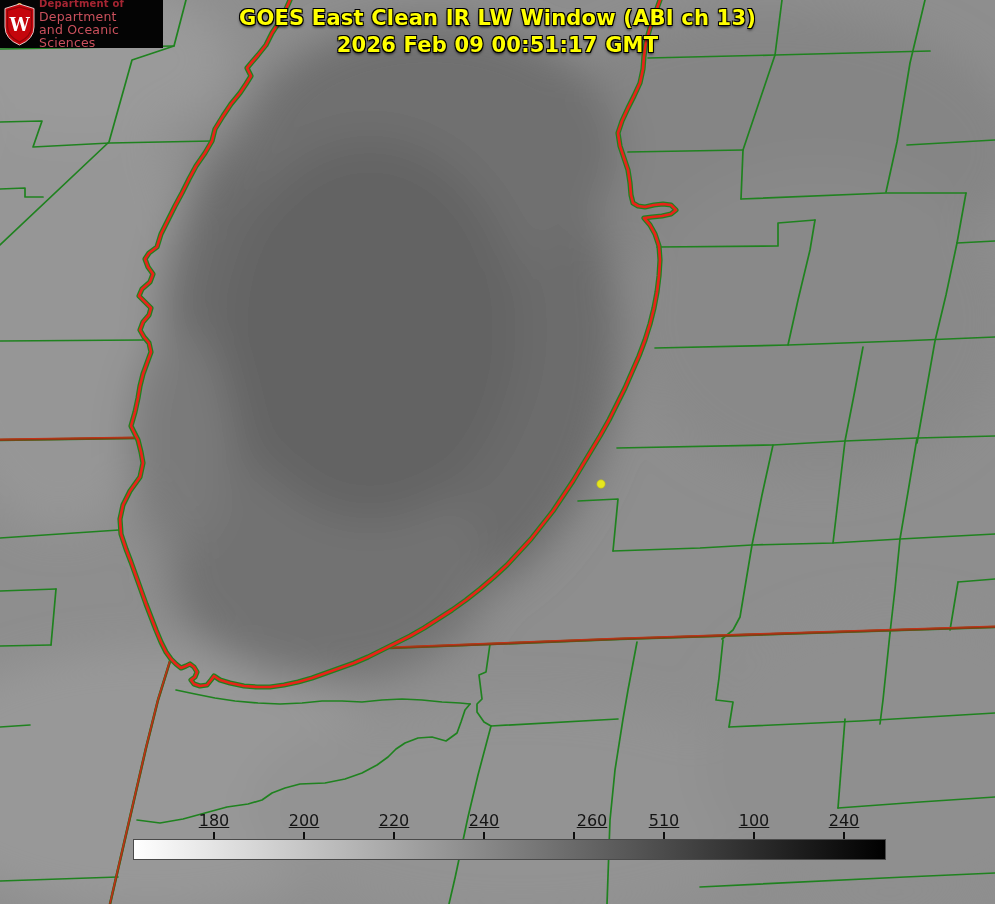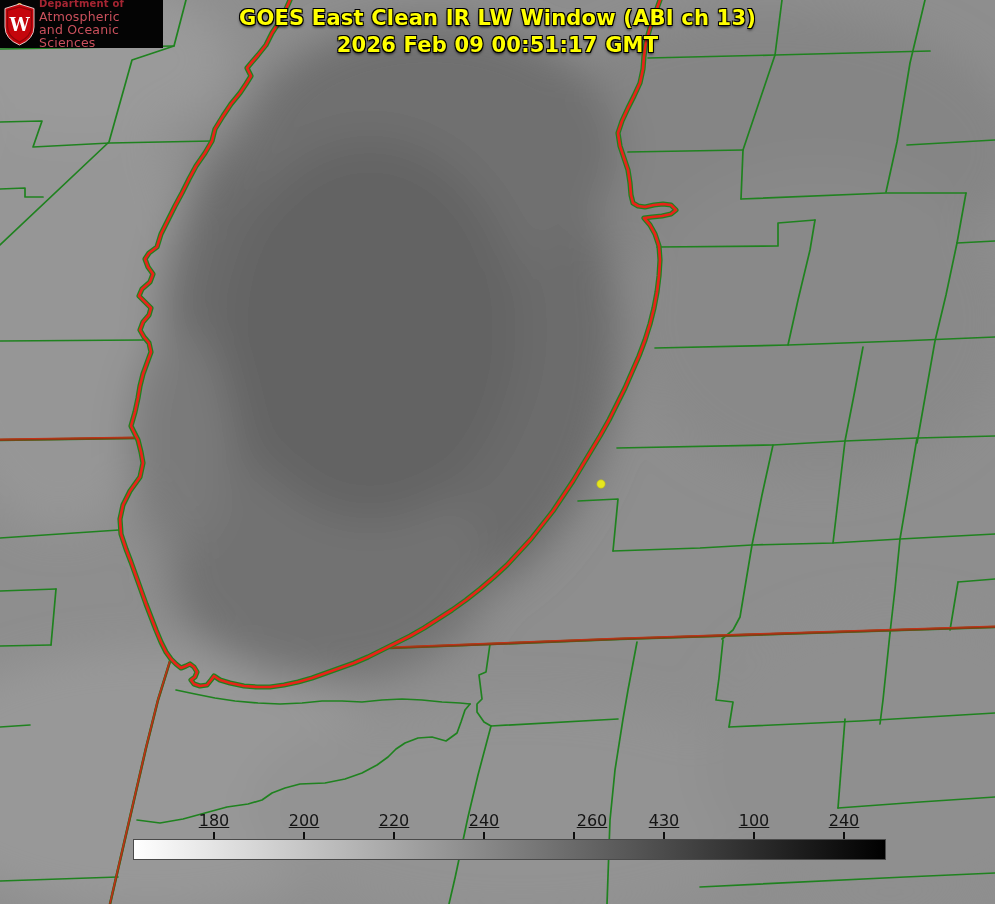--- a/index.html
+++ b/index.html
@@ -125,38 +125,38 @@
 
   <div class="logo">
     <svg class="crest" width="33" height="44" viewBox="0 0 33 44">
       <circle cx="16.5" cy="3.5" r="2.6" fill="#edb81f"></circle>
       <path d="M16.5,2 L31,6.5 L31,25 Q31,37 16.5,43 Q2,37 2,25 L2,6.5 Z" fill="#c5050c" stroke="#e5c9c9" stroke-width="1"></path>
       <path d="M16.5,5 L28.5,8.5 L28.5,24 Q28.5,34.5 16.5,40 Q4.5,34.5 4.5,24 L4.5,8.5 Z" fill="none" stroke="#8f0408" stroke-width="1.2"></path>
       <text x="16.5" y="29" text-anchor="middle" font-family="DejaVu Serif, serif" font-size="18" font-weight="bold" fill="#ffffff">W</text>
     </svg>
     <div class="logo-text">
       <div class="dept">Department of</div>
-      <div class="l1">Atmospheric</div>
+      <div class="l1">Department</div>
       <div class="l2">and Oceanic Sciences</div>
     </div>
   </div>
 
   <div class="title">
     <div>GOES East Clean IR LW Window (ABI ch 13)</div>
     <div>2026 Feb 09 00:51:17 GMT</div>
   </div>
 
   <div class="colorbar">
     <div class="cb-labels" id="cb-labels">
         <span style="left: 81px;">180</span>
         <span style="left: 171px; text-align: center;">200</span>
         <span style="left: 261px;">220</span>
         <span style="left: 351px;">240</span>
         <span style="left: 459px; text-align: center;">260</span>
-        <span style="left: 531px;">430</span>
+        <span style="left: 531px;">510</span>
         <span style="left: 621px;">100</span>
         <span style="left: 711px;">240</span>
       </div>
     <div class="cb-ticks" id="cb-ticks">
         <i style="left: 80px;"></i>
         <i style="left: 170px;"></i>
         <i style="left: 260px;"></i>
         <i style="left: 350px;"></i>
         <i style="left: 440px;"></i>
         <i style="left: 530px;"></i>

